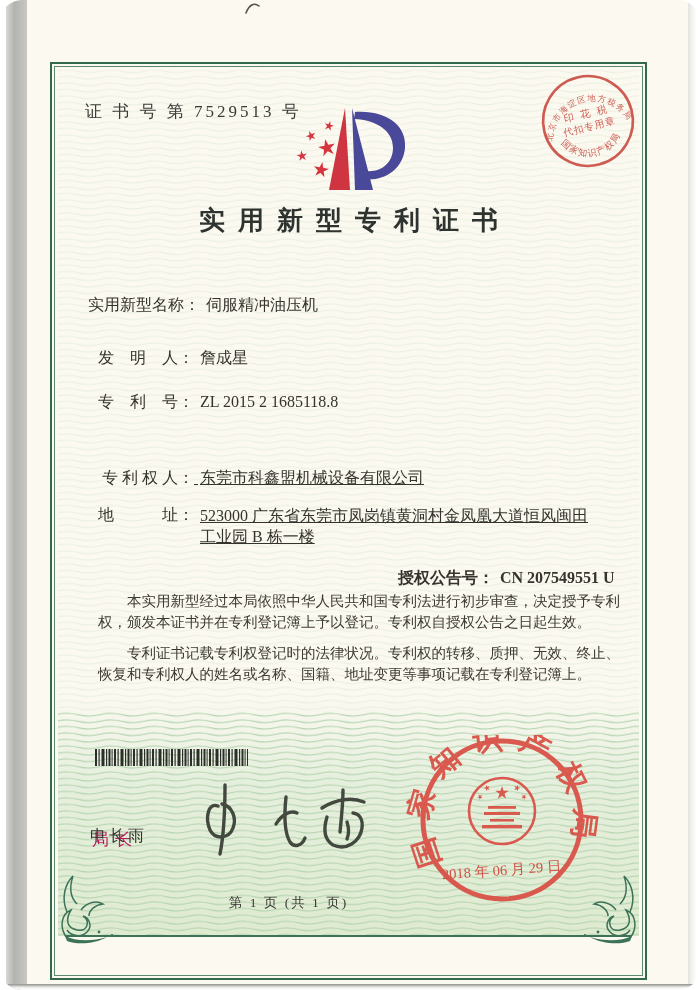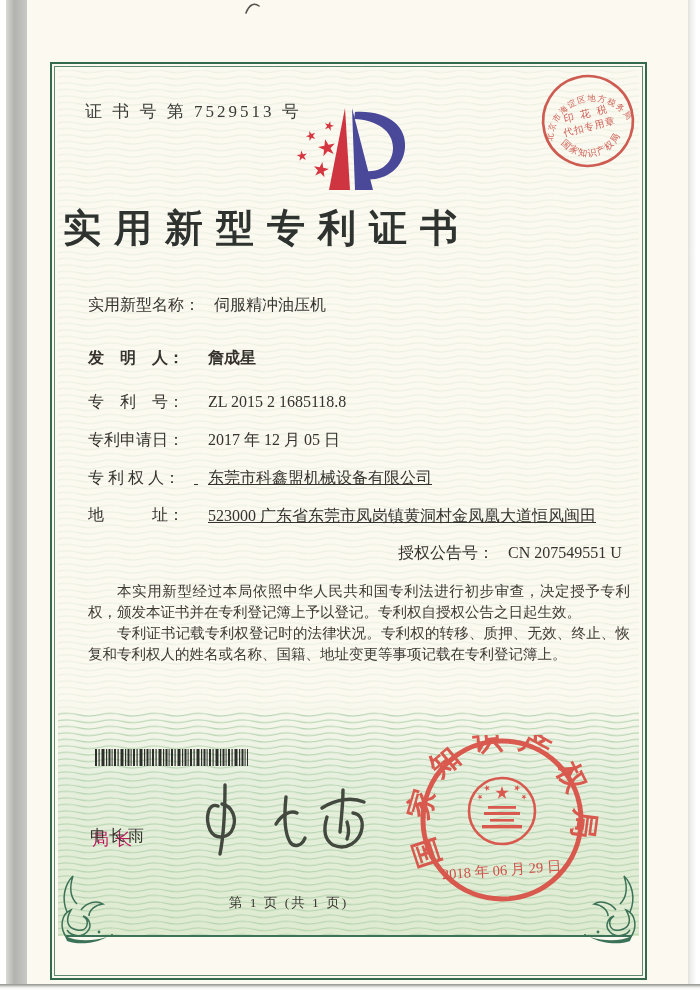--- a/index.html
+++ b/index.html
@@ -1,38 +1,38 @@
 <!DOCTYPE html>
 <html><head>
 <meta charset="utf-8">
 <style>
   html,body{margin:0;padding:0;}
   body{font-family:"Liberation Serif","DejaVu Serif",serif;}
-  .stage{position:relative;width:700px;height:990px;background:#ffffff;overflow:hidden;}
+  .stage{position:relative;width:700px;height:990px;background:#ffffff;overflow:hidden;border-radius:22px;}
   .paper{position:absolute;left:26px;top:0;width:664px;height:985px;background:#fbf9f0;}
   .edge-left{position:absolute;left:6px;top:0;width:21px;height:990px;
     background:linear-gradient(90deg,#d8d9d4,#b2b3ae 40%,#c8c9c4);}
   .edge-right{position:absolute;right:0;top:0;width:12px;height:990px;
     background:linear-gradient(90deg,rgba(210,210,205,0.55),#ffffff 70%);}
   .edge-bottom{position:absolute;left:0;bottom:0;width:700px;height:6px;
     background:linear-gradient(180deg,#8f918c,#f2f2ee 60%,#ffffff);}
   .frame{position:absolute;left:50px;top:62px;width:597px;height:918px;
     border:2px solid #336a4e;box-sizing:border-box;}
   .frame-inner{position:absolute;inset:2px;border:1px solid #5c8a6e;}
   .abs{position:absolute;}
   .cert-no{left:85px;top:100px;font-size:17px;letter-spacing:3px;color:#3a3a36;}
-  .title{left:50px;top:203px;width:597px;text-align:left;font-size:38px;font-weight:700;
+  .title{left:50px;top:203px;width:597px;text-align:center;font-size:26px;font-weight:700;
     letter-spacing:13px;color:#2f3330;text-indent:13px;}
   .row{left:88px;font-size:16px;color:#36332e;white-space:nowrap;}
-  .row .lab{display:inline-block;min-width:106px;}
-  .row .val{margin-left:10px;}
+  .row .lab{display:inline-block;min-width:106px;text-align:right;}
+  .row .val{margin-left:2px;}
   .addr-val{display:inline-block;vertical-align:top;white-space:normal;width:390px;line-height:21px;text-decoration:underline;}
   .paras{left:88px;top:581px;width:542px;font-size:14.5px;line-height:21px;color:#3d3a33;
     text-align:justify;}
-  .paras p{margin:0;text-indent:2em;}
+  .paras p{margin:10px;text-indent:2em;}
   .officer-title{left:92px;top:793px;font-size:17px;letter-spacing:6px;color:#be185d;margin-top:35px;}
   .officer-name{left:90px;top:826px;font-size:16px;letter-spacing:3px;color:#34322c;}
   .footer{left:50px;top:894px;width:477px;text-align:center;font-size:13.5px;
     letter-spacing:2px;color:#3b3b35;}
   svg text{font-family:"Liberation Serif","DejaVu Serif",serif;}
 </style>
 </head>
 <body>
 
 <div class="stage">
@@ -112,43 +112,40 @@
       <text x="50" y="59" text-anchor="middle" font-size="9.5" letter-spacing="1">代扣专用章</text>
     </g>
   </svg>
 
   <div class="abs title">实用新型专利证书</div>
 
   <div class="abs row" style="top:295px;">
     <span class="lab">实用新型名称：</span>
     <span class="val">伺服精冲油压机</span>
   </div>
-  <div class="abs row" style="top:348px;font-weight:bold;">
+  <div class="abs row" style="top:348px;">
     <span class="lab">发　明　人：</span>
     <span class="val">詹成星</span>
   </div>
   <div class="abs row" style="top:392px;">
     <span class="lab">专　利　号：</span>
     <span class="val">ZL 2015 2 1685118.8</span>
-  </div>
-  <div class="abs row" style="top:430px;">
-    <span class="lab">专利申请日：</span>
-    <span class="val">2017 年 12 月 05 日</span>
   </div>
   <div class="abs row" style="top:468px;text-decoration:underline;">
     <span class="lab">专 利 权 人：</span>
     <span class="val">东莞市科鑫盟机械设备有限公司</span>
   </div>
   <div class="abs row" style="top:505px;">
     <span class="lab">地　　　址：</span>
     <span class="val addr-val">
       <div>523000 广东省东莞市凤岗镇黄洞村金凤凰大道恒风闽田</div>
+      <div>工业园 B 栋一楼</div>
     </span>
   </div>
-  <div class="abs row" style="top:543px;left:398px;">
+  <div class="abs row" style="top:568px;left:398px;font-weight:bold;">
     <span class="lab" style="min-width:96px;">授权公告号：</span>
     <span class="val">CN 207549551 U</span>
   </div>
 
   <div class="abs paras">
     <p>本实用新型经过本局依照中华人民共和国专利法进行初步审查，决定授予专利权，颁发本证书并在专利登记簿上予以登记。专利权自授权公告之日起生效。</p>
     <p>专利证书记载专利权登记时的法律状况。专利权的转移、质押、无效、终止、恢复和专利权人的姓名或名称、国籍、地址变更等事项记载在专利登记簿上。</p>
   </div>
 
   <svg class="abs" style="left:95px;top:749px;" width="153" height="17">

